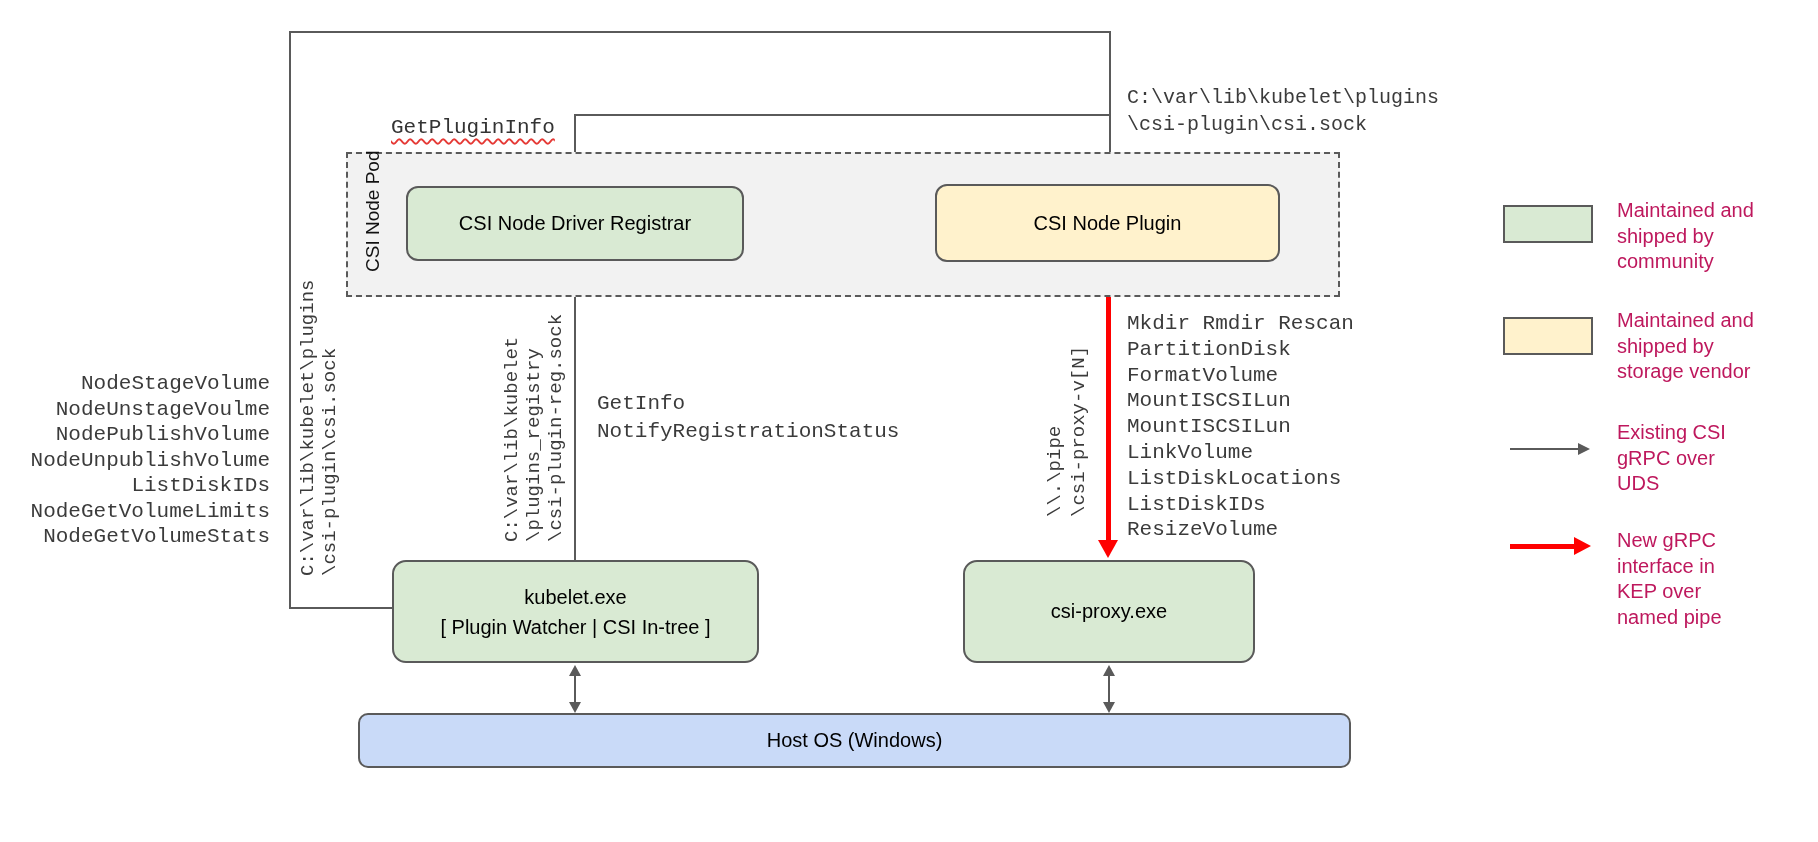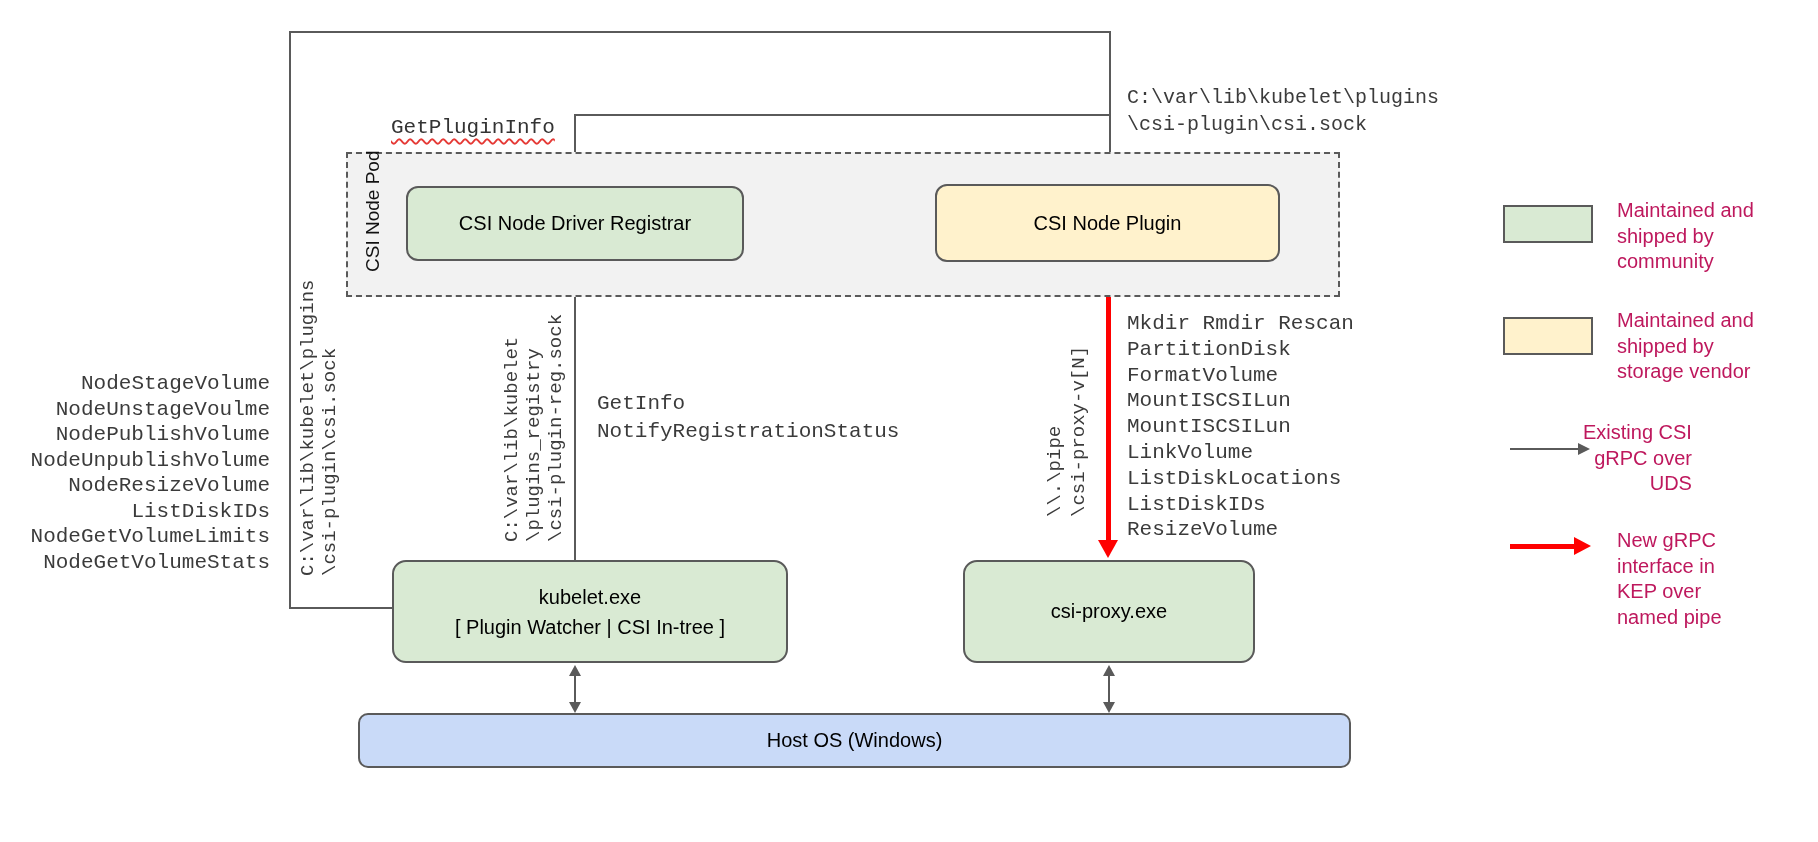--- a/index.html
+++ b/index.html
@@ -59,21 +59,21 @@
   <div class="vtext" style="left:362px;top:272px;font-size:19px;color:#111;">CSI Node Pod</div>
 
   <div class="box green rounded" style="left:406px;top:186px;width:338px;height:75px;text-align:center;">
     <span>CSI Node Driver Registrar</span>
   </div>
 
   <div class="box yellow rounded" style="left:935px;top:184px;width:345px;height:78px;">
     <span>CSI Node Plugin</span>
   </div>
 
-  <div class="box green rounded-lg" style="left:392px;top:560px;width:396px;height:103px;line-height:30px;">
+  <div class="box green rounded-lg" style="left:392px;top:560px;width:367px;height:103px;line-height:30px;">
     <span>kubelet.exe</span>
     <span>[ Plugin Watcher | CSI In-tree ]</span>
   </div>
 
   <div class="box green rounded-lg" style="left:963px;top:560px;width:292px;height:103px;">
     <span>csi-proxy.exe</span>
   </div>
 
   <div class="box blue" style="left:358px;top:713px;width:993px;height:55px;border-radius:10px;">
     <span>Host OS (Windows)</span>
@@ -95,21 +95,20 @@
 \csi-proxy-v[N]</div>
 
   <div class="abs mono pre" style="left:597px;top:390px;font-size:21px;line-height:28px;">GetInfo
 NotifyRegistrationStatus</div>
 
   <div class="list mono" style="left:20px;top:335px;width:250px;text-align:right;margin-top:36px;">
     <span style="display:block">NodeStageVolume</span>
     <span style="display:block">NodeUnstageVoulme</span>
     <span style="display:block">NodePublishVolume</span>
     <span style="display:block">NodeUnpublishVolume</span>
-    <span style="display:block">NodeResizeVolume</span>
     <span style="display:block">ListDiskIDs</span>
     <span style="display:block">NodeGetVolumeLimits</span>
     <span style="display:block">NodeGetVolumeStats</span>
   </div>
 
   <div class="list mono" style="left:1127px;top:311px;line-height:25.8px;">
     <span style="display:block">Mkdir Rmdir Rescan</span>
     <span style="display:block">PartitionDisk</span>
     <span style="display:block">FormatVolume</span>
     <span style="display:block">MountISCSILun</span>
@@ -125,21 +124,21 @@
 shipped by
 community</div>
 
   <div class="swatch yellow" style="left:1503px;top:317px;"></div>
   <div class="legend-label preline" style="left:1617px;top:308px;">Maintained and
 shipped by
 storage vendor</div>
 
   <div class="line" style="left:1510px;top:448px;width:70px;height:2px;"></div>
   <div class="tri" style="left:1578px;top:443px;border-top:6px solid transparent;border-bottom:6px solid transparent;border-left:12px solid #5a5a5a;"></div>
-  <div class="legend-label preline" style="left:1583px;top:420px;text-align:right;">Existing CSI
+  <div class="legend-label preline" style="left:1617px;top:420px;">Existing CSI
 gRPC over
 UDS</div>
 
   <div class="line" style="left:1510px;top:544px;width:66px;height:5px;background:#ff0000;"></div>
   <div class="tri" style="left:1574px;top:537px;border-top:9px solid transparent;border-bottom:9px solid transparent;border-left:17px solid #ff0000;"></div>
   <div class="legend-label preline" style="left:1617px;top:528px;">New gRPC
 interface in
 KEP over
 named pipe</div>
 

